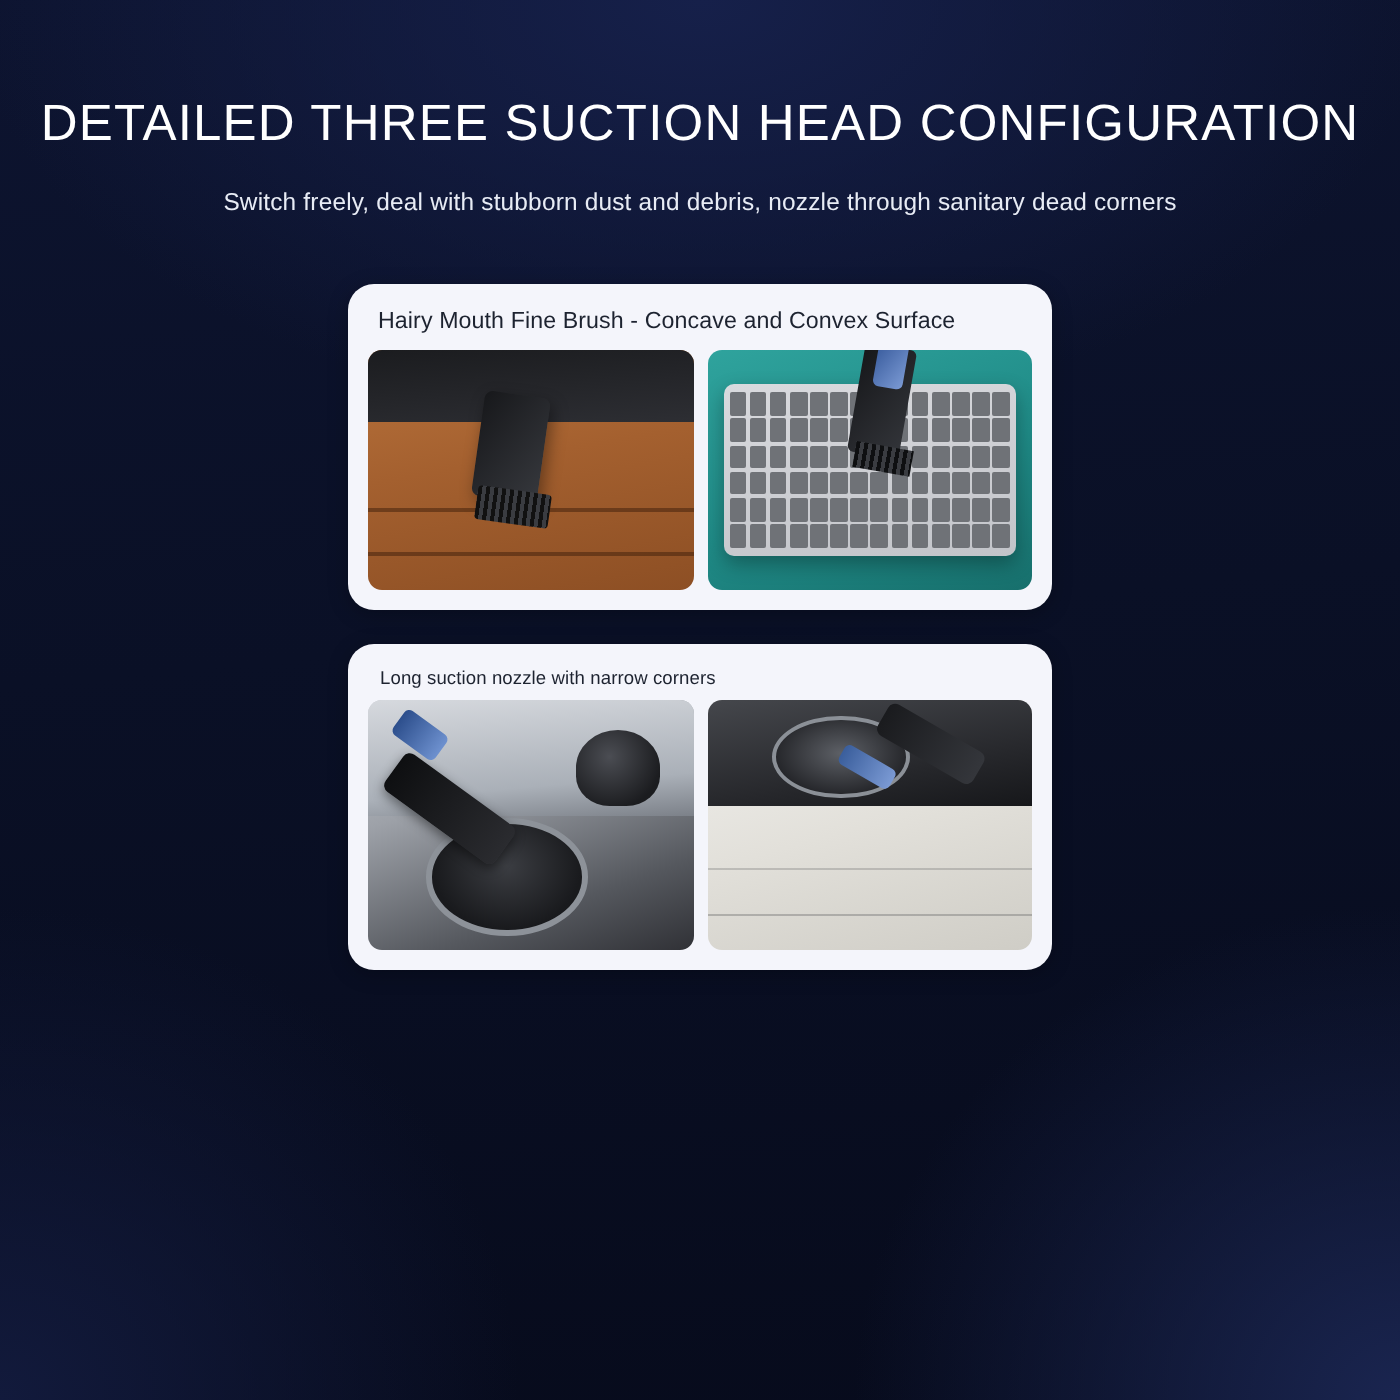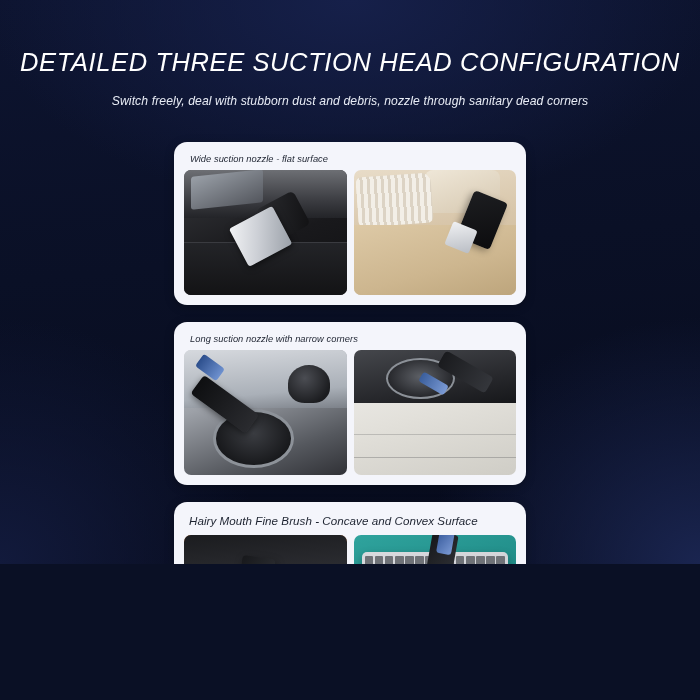--- a/index.html
+++ b/index.html
@@ -9,28 +9,27 @@
   body {
     width: 700px;
     height: 700px;
     background: #0a1025;
     font-family: "Liberation Sans", sans-serif;
     overflow: hidden;
   }
   .page {
     position: relative;
     width: 700px;
-    height: 564px;
+    height: 700px;
     background:
       radial-gradient(ellipse 520px 300px at 50% 0%, #16204a 0%, rgba(22,32,74,0) 70%),
       radial-gradient(ellipse 420px 380px at 100% 100%, #1a2550 0%, rgba(26,37,80,0) 65%),
       radial-gradient(ellipse 400px 380px at 0% 100%, #121a3c 0%, rgba(18,26,60,0) 65%),
       linear-gradient(175deg, #0d1430 0%, #0a1026 45%, #070b1c 100%);
     overflow: hidden;
-    font-style: italic;
   }
   .header {
     padding-top: 48px;
     text-align: center;
   }
   .title {
     color: #ffffff;
     font-size: 25.5px;
     letter-spacing: 0.6px;
     font-weight: 400;
@@ -297,35 +296,123 @@
 
 <div class="page">
 
   <div class="header">
     <div class="title">DETAILED THREE SUCTION HEAD CONFIGURATION</div>
     <div class="subtitle">Switch freely, deal with stubborn dust and debris, nozzle through sanitary dead corners</div>
   </div>
 
   <div class="cards">
 
-    <div class="card card-1">
-      <div class="card-label">Wide suction nozzle - flat surface</div>
+
+    <div class="card card-3">
+      <div class="card-label">Hairy Mouth Fine Brush - Concave and Convex Surface</div>
       <div class="photos">
-        <div class="photo p1a">
-          <div class="win"></div>
-          <div class="seat"></div>
-          <div class="grip"></div>
+        <div class="photo p3a">
+          <div class="back"></div>
+          <div class="seatline l1"></div>
+          <div class="seatline l2"></div>
           <div class="tool"></div>
+          <div class="brush"></div>
         </div>
-        <div class="photo p1b">
-          <div class="pillow2"></div>
-          <div class="pillow"></div>
-          <div class="sheet"></div>
+        <div class="photo p3b">
+          <div class="kb">
+            <div class="keys" id="kbkeys">
+                <i></i>
+                <i></i>
+                <i></i>
+                <i></i>
+                <i></i>
+                <i></i>
+                <i></i>
+                <i></i>
+                <i></i>
+                <i></i>
+                <i></i>
+                <i></i>
+                <i></i>
+                <i></i>
+                <i></i>
+                <i></i>
+                <i></i>
+                <i></i>
+                <i></i>
+                <i></i>
+                <i></i>
+                <i></i>
+                <i></i>
+                <i></i>
+                <i></i>
+                <i></i>
+                <i></i>
+                <i></i>
+                <i></i>
+                <i></i>
+                <i></i>
+                <i></i>
+                <i></i>
+                <i></i>
+                <i></i>
+                <i></i>
+                <i></i>
+                <i></i>
+                <i></i>
+                <i></i>
+                <i></i>
+                <i></i>
+                <i></i>
+                <i></i>
+                <i></i>
+                <i></i>
+                <i></i>
+                <i></i>
+                <i></i>
+                <i></i>
+                <i></i>
+                <i></i>
+                <i></i>
+                <i></i>
+                <i></i>
+                <i></i>
+                <i></i>
+                <i></i>
+                <i></i>
+                <i></i>
+                <i></i>
+                <i></i>
+                <i></i>
+                <i></i>
+                <i></i>
+                <i></i>
+                <i></i>
+                <i></i>
+                <i></i>
+                <i></i>
+                <i></i>
+                <i></i>
+                <i></i>
+                <i></i>
+                <i></i>
+                <i></i>
+                <i></i>
+                <i></i>
+                <i></i>
+                <i></i>
+                <i></i>
+                <i></i>
+                <i></i>
+                <i></i>
+              </div>
+          </div>
           <div class="tool"></div>
-          <div class="noz"></div>
+          <div class="blue"></div>
+          <div class="brush"></div>
         </div>
       </div>
     </div>
 
     <div class="card card-2">
       <div class="card-label">Long suction nozzle with narrow corners</div>
       <div class="photos">
         <div class="photo p2a">
           <div class="conA"></div>
           <div class="shift"></div>
@@ -337,120 +424,14 @@
           <div class="dark"></div>
           <div class="holder"></div>
           <div class="tool"></div>
           <div class="blue"></div>
           <div class="seam"></div>
           <div class="seam2"></div>
         </div>
       </div>
     </div>
 
-    <div class="card card-3">
-      <div class="card-label">Hairy Mouth Fine Brush - Concave and Convex Surface</div>
-      <div class="photos">
-        <div class="photo p3a">
-          <div class="back"></div>
-          <div class="seatline l1"></div>
-          <div class="seatline l2"></div>
-          <div class="tool"></div>
-          <div class="brush"></div>
-        </div>
-        <div class="photo p3b">
-          <div class="kb">
-            <div class="keys" id="kbkeys">
-                <i></i>
-                <i></i>
-                <i></i>
-                <i></i>
-                <i></i>
-                <i></i>
-                <i></i>
-                <i></i>
-                <i></i>
-                <i></i>
-                <i></i>
-                <i></i>
-                <i></i>
-                <i></i>
-                <i></i>
-                <i></i>
-                <i></i>
-                <i></i>
-                <i></i>
-                <i></i>
-                <i></i>
-                <i></i>
-                <i></i>
-                <i></i>
-                <i></i>
-                <i></i>
-                <i></i>
-                <i></i>
-                <i></i>
-                <i></i>
-                <i></i>
-                <i></i>
-                <i></i>
-                <i></i>
-                <i></i>
-                <i></i>
-                <i></i>
-                <i></i>
-                <i></i>
-                <i></i>
-                <i></i>
-                <i></i>
-                <i></i>
-                <i></i>
-                <i></i>
-                <i></i>
-                <i></i>
-                <i></i>
-                <i></i>
-                <i></i>
-                <i></i>
-                <i></i>
-                <i></i>
-                <i></i>
-                <i></i>
-                <i></i>
-                <i></i>
-                <i></i>
-                <i></i>
-                <i></i>
-                <i></i>
-                <i></i>
-                <i></i>
-                <i></i>
-                <i></i>
-                <i></i>
-                <i></i>
-                <i></i>
-                <i></i>
-                <i></i>
-                <i></i>
-                <i></i>
-                <i></i>
-                <i></i>
-                <i></i>
-                <i></i>
-                <i></i>
-                <i></i>
-                <i></i>
-                <i></i>
-                <i></i>
-                <i></i>
-                <i></i>
-                <i></i>
-              </div>
-          </div>
-          <div class="tool"></div>
-          <div class="blue"></div>
-          <div class="brush"></div>
-        </div>
-      </div>
-    </div>
-
   </div>
 </div>
 
 </body></html>

